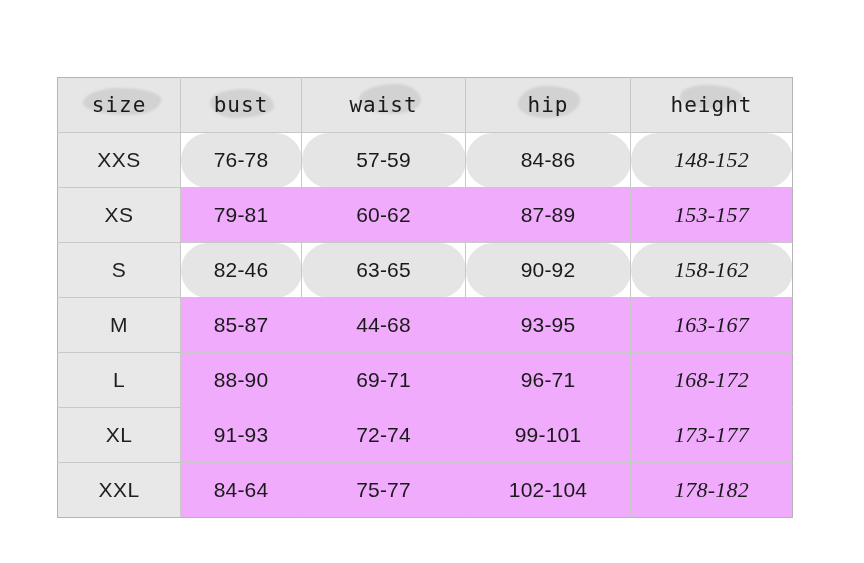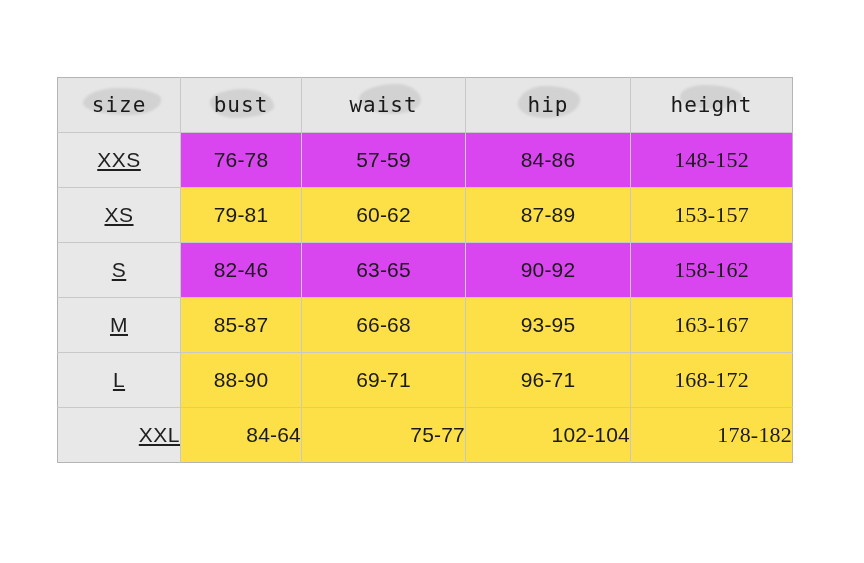--- a/index.html
+++ b/index.html
@@ -47,21 +47,20 @@
     vertical-align: middle;
     border-right: 1px solid #c8c8c8;
     border-bottom: 1px solid #c8c8c8;
     font-weight: normal;
   }
   #size-table td:last-child, #size-table th:last-child {
     border-right: none;
   }
   #size-table tr:last-child td {
     border-bottom: none;
-    text-align: right;
   }
 
   
   thead tr { background: #e6e6e6; }
   thead th {
     border-bottom: 1px solid #b0b0b0;
     border-right: 1px solid #c4c4c4;
   }
   .hdr-label {
     position: relative;
@@ -101,34 +100,34 @@
     left: 9px; top: -10px; width: 62px; height: 24px;
     border-radius: 40% 60% 46% 54% / 50% 50% 52% 48%;
   }
 
   
   td.cell-size {
     background: #e8e8e8;
     font-size: 21px;
     color: #1f1f1f;
     letter-spacing: 0.5px;
-    text-decoration: underline;
   }
   td.cell-data {
-    background: #fde047;
+    background: #f0abfc;
     font-size: 21px;
     color: #1a1a1a;
     letter-spacing: 0.2px;
   }
-  tr.tint td.cell-data { background: #d946ef; }
+  tr.tint td.cell-data { background: #e5e5e5; border-radius: 27px; }
 
   
   td.cell-data.serif-col {
     font-family: "Liberation Serif", "DejaVu Serif", serif;
     font-size: 22px;
+    font-style: italic;
   }
 </style>
 </head>
 <body>
 
 <div id="canvas">
 
   <table id="size-table">
     <colgroup>
       <col class="c-size">
@@ -176,32 +175,39 @@
         <tr class="tint">
           <td class="cell-size">S</td>
           <td class="cell-data">82-46</td>
           <td class="cell-data">63-65</td>
           <td class="cell-data">90-92</td>
           <td class="cell-data serif-col">158-162</td>
         </tr>
         <tr>
           <td class="cell-size">M</td>
           <td class="cell-data">85-87</td>
-          <td class="cell-data">66-68</td>
+          <td class="cell-data">44-68</td>
           <td class="cell-data">93-95</td>
           <td class="cell-data serif-col">163-167</td>
         </tr>
         <tr>
           <td class="cell-size">L</td>
           <td class="cell-data">88-90</td>
           <td class="cell-data">69-71</td>
           <td class="cell-data">96-71</td>
           <td class="cell-data serif-col">168-172</td>
         </tr>
         <tr>
+          <td class="cell-size">XL</td>
+          <td class="cell-data">91-93</td>
+          <td class="cell-data">72-74</td>
+          <td class="cell-data">99-101</td>
+          <td class="cell-data serif-col">173-177</td>
+        </tr>
+        <tr>
           <td class="cell-size">XXL</td>
           <td class="cell-data">84-64</td>
           <td class="cell-data">75-77</td>
           <td class="cell-data">102-104</td>
           <td class="cell-data serif-col">178-182</td>
         </tr>
       </tbody>
   </table>
 
 </div>

